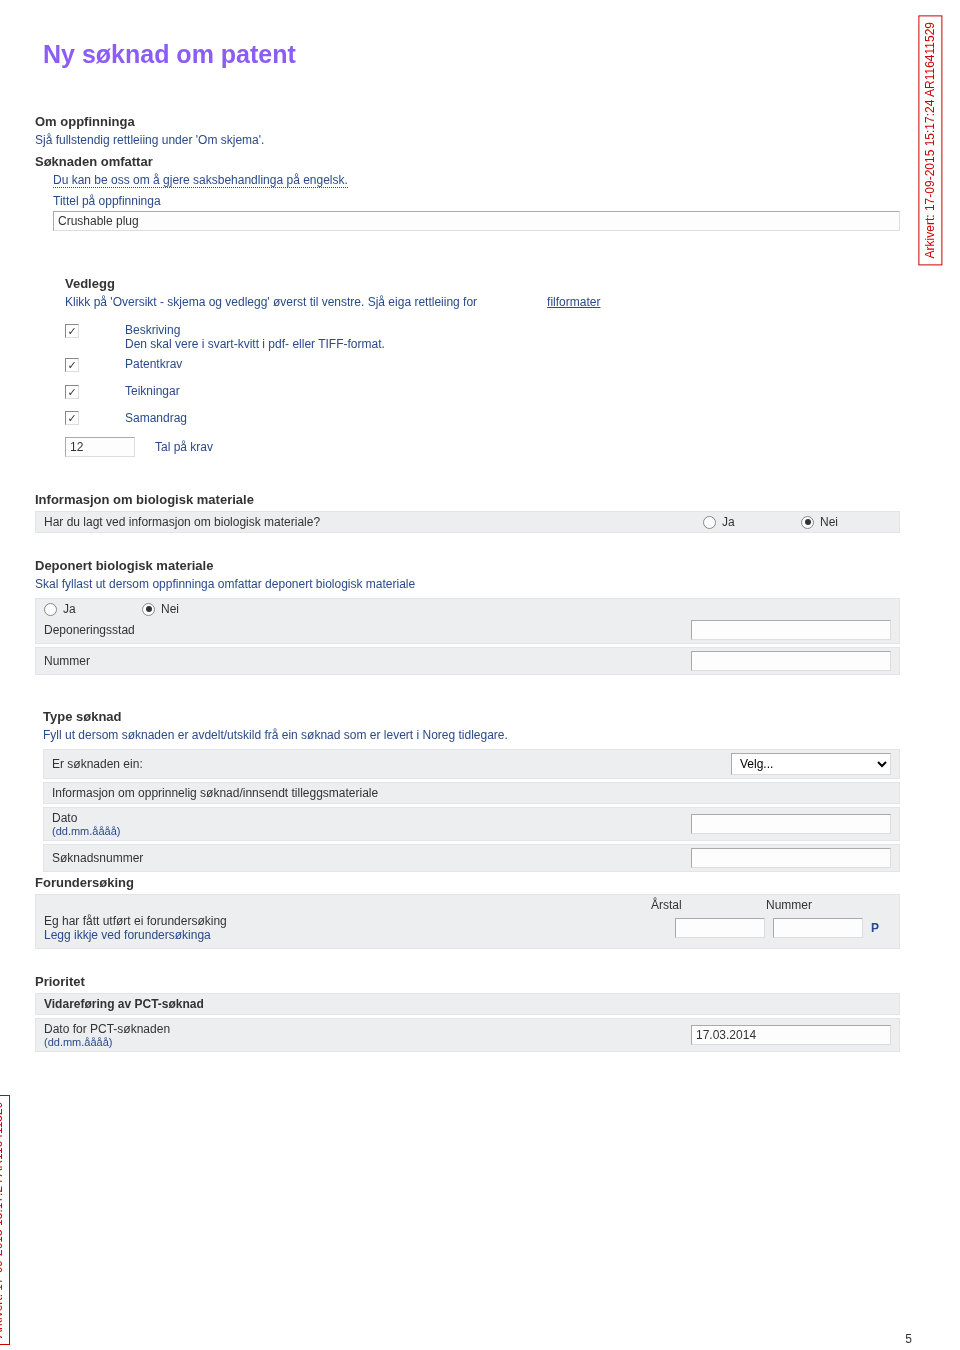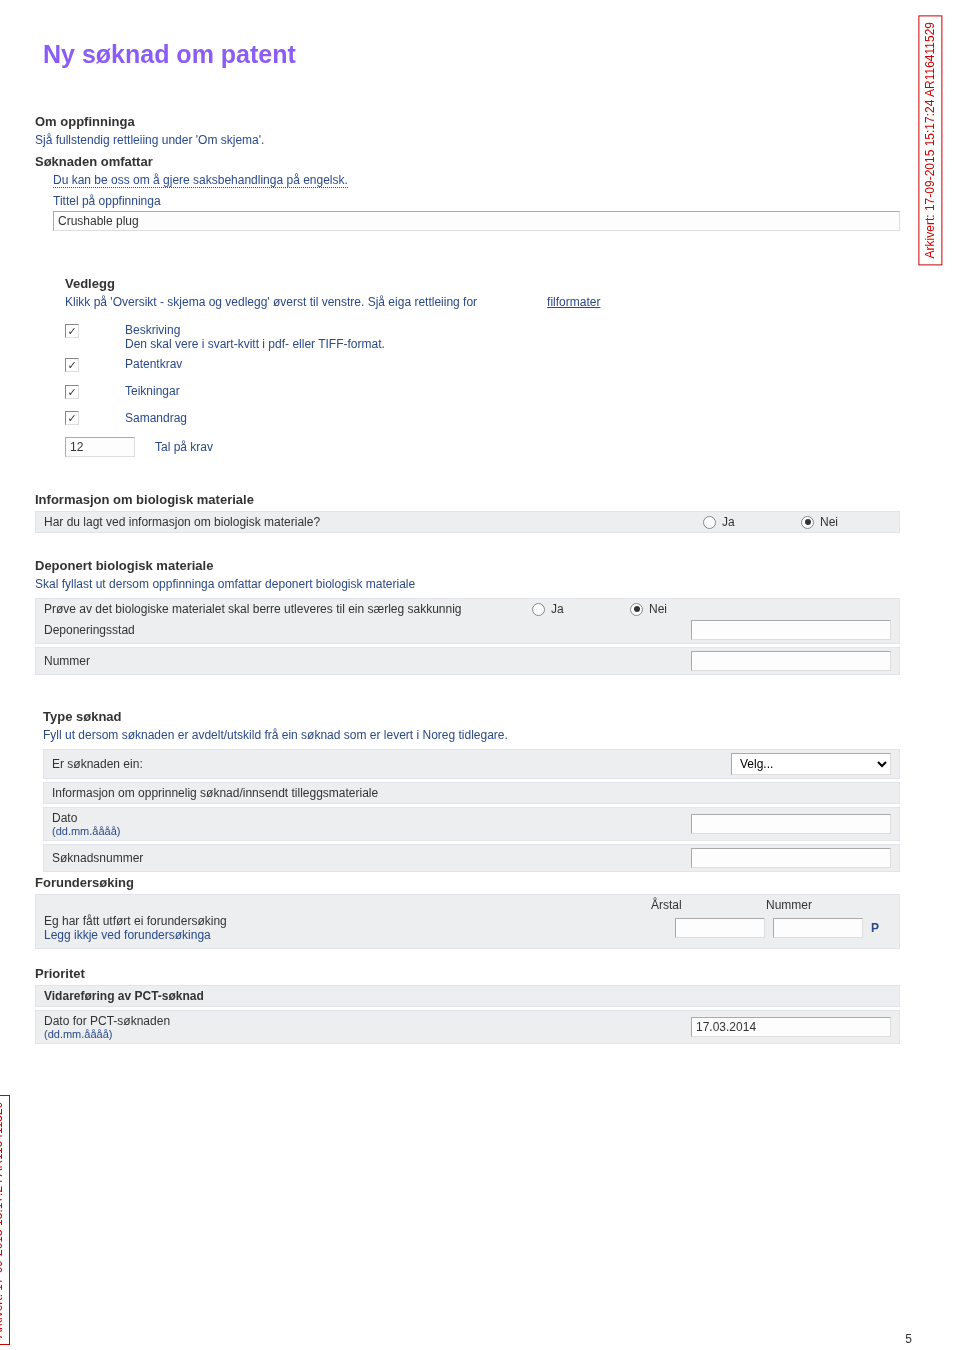--- a/index.html
+++ b/index.html
@@ -209,21 +209,20 @@
         <span>Nei</span>
       </div>
     </div>
   </div>
 
   <div style="margin-top:25px;">
     <div class="section-head">Deponert biologisk materiale</div>
     <div class="blue-note">Skal fyllast ut dersom oppfinninga omfattar deponert biologisk materiale</div>
     <div class="gray-panel">
       <div class="row-flex" style="align-items:flex-start;">
-        <div class="q" style="max-width:480px;">Prøve av det biologiske materialet skal berre utleveres til ein særleg sakkunnig</div>
         <div class="radio-group">
           <span class="radio"></span>
           <span>Ja</span>
         </div>
         <div class="radio-group">
           <span class="radio sel"></span>
           <span>Nei</span>
         </div>
       </div>
       <div class="row-flex" style="margin-top:4px;">
@@ -272,21 +271,21 @@
           <div>Eg har fått utført ei forundersøking</div>
           <div class="blue-note" style="margin:0;">Legg ikkje ved forundersøkinga</div>
         </div>
         <input class="inset-input tiny" style="">
         <input class="inset-input tiny" style="">
         <div style="width:20px; font-weight:bold; color:#2a4a8a;">P</div>
       </div>
     </div>
   </div>
 
-  <div style="margin-top:17px;">
+  <div style="margin-top:25px;">
     <div class="section-head">Prioritet</div>
     <div class="gray-panel" style="font-weight:bold;">Vidareføring av PCT-søknad</div>
     <div class="gray-panel row-flex">
       <div class="q">
         <div>Dato for PCT-søknaden</div>
         <div class="hint">(dd.mm.åååå)</div>
       </div>
       <input class="inset-input small" value="17.03.2014" style="">
     </div>
   </div>

